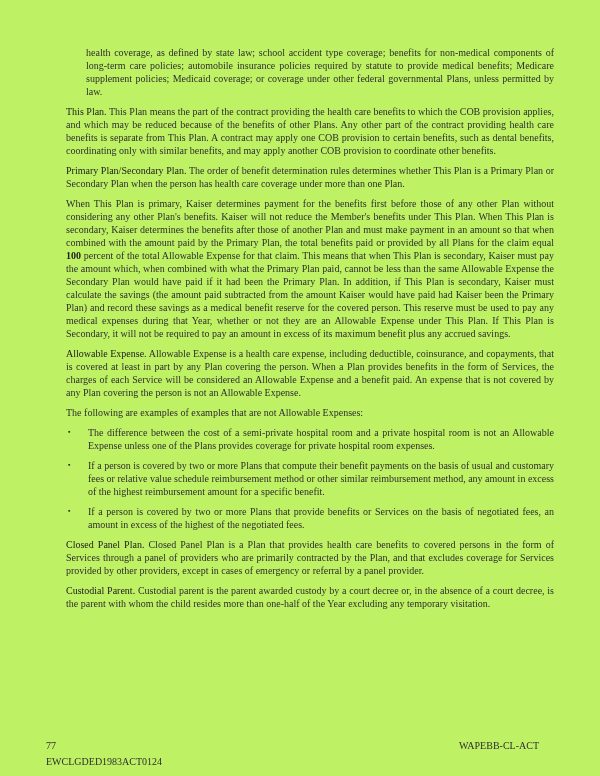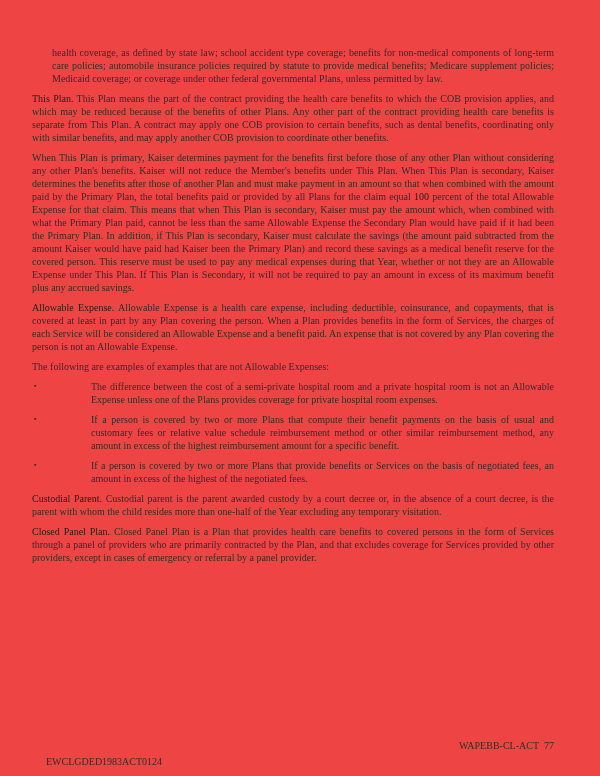--- a/index.html
+++ b/index.html
@@ -5,66 +5,67 @@
   * { margin: 0; padding: 0; box-sizing: border-box; }
   html, body { background: #ffffff; }
   body {
     width: 600px; height: 776px;
     position: relative; overflow: hidden;
     font-family: "Liberation Serif", "DejaVu Serif", serif;
     color: #2e2e2e;
   }
   .page {
     position: absolute; inset: 0;
-    padding: 46px 46px 0 32px;
-    background: #ef4444;
+    padding: 46px 46px 0 66px;
+    background: #bef264;
   }
   .content p {
     font-size: 10px;
     line-height: 13px;
     text-align: justify;
     margin: 0 0 7px 0;
   }
   .indented { margin-left: 20px !important; }
   .term { font-weight: normal; color: #202020; }
-  .bold-num { font-weight: normal; color: #202020; }
+  .bold-num { font-weight: bold; color: #202020; }
   ul.bullets { list-style: none; margin: 0; padding: 0; }
   ul.bullets li {
     display: flex;
     font-size: 10px; line-height: 13px;
     margin: 0 0 7px 0;
   }
   ul.bullets .marker {
     flex: 0 0 22px; width: 22px;
     font-size: 7px; line-height: 13px;
     padding-left: 2px;
     color: #2e2e2e;
   }
-  ul.bullets .li-text { flex: 1; text-align: justify; margin-left: 37px; }
+  ul.bullets .li-text { flex: 1; text-align: justify; }
   .footer {
     position: absolute;
     left: 46px; right: 46px; top: 740px;
     font-size: 10px; line-height: 12px;
     color: #2e2e2e;
   }
   .footer .f-left { position: absolute; left: 0; top: 0; margin-top: 16px; }
-  .footer .f-center { position: absolute; left: 0; right: 0; top: 0; text-align: right; font-family: Liberation Serif, serif; }
+  .footer .f-center { position: absolute; left: 0; right: 0; top: 0; text-align: left; font-family: Liberation Serif, serif; }
   .footer .f-right { position: absolute; right: 15px; top: 0; }
 </style>
 </head>
 <body>
 
 <div class="page">
   <div class="content">
 
     <p class="indented">health coverage, as defined by state law; school accident type coverage; benefits for non-medical components of long-term care policies; automobile insurance policies required by statute to provide medical benefits; Medicare supplement policies; Medicaid coverage; or coverage under other federal governmental Plans, unless permitted by law.</p>
 
 
     <p><b class="term">This Plan.</b> <span>This Plan means the part of the contract providing the health care benefits to which the COB provision applies, and which may be reduced because of the benefits of other Plans. Any other part of the contract providing health care benefits is separate from This Plan. A contract may apply one COB provision to certain benefits, such as dental benefits, coordinating only with similar benefits, and may apply another COB provision to coordinate other benefits.</span></p>
 
+    <p><b class="term">Primary Plan/Secondary Plan.</b> <span>The order of benefit determination rules determines whether This Plan is a Primary Plan or Secondary Plan when the person has health care coverage under more than one Plan.</span></p>
 
     <p><span>When This Plan is primary, Kaiser determines payment for the benefits first before those of any other Plan without considering any other Plan's benefits. Kaiser will not reduce the Member's benefits under This Plan. When This Plan is secondary, Kaiser determines the benefits after those of another Plan and must make payment in an amount so that when combined with the amount paid by the Primary Plan, the total benefits paid or provided by all Plans for the claim equal </span><b class="bold-num">100</b><span> percent of the total Allowable Expense for that claim. This means that when This Plan is secondary, Kaiser must pay the amount which, when combined with what the Primary Plan paid, cannot be less than the same Allowable Expense the Secondary Plan would have paid if it had been the Primary Plan. In addition, if This Plan is secondary, Kaiser must calculate the savings (the amount paid subtracted from the amount Kaiser would have paid had Kaiser been the Primary Plan) and record these savings as a medical benefit reserve for the covered person. This reserve must be used to pay any medical expenses during that Year, whether or not they are an Allowable Expense under This Plan. If This Plan is Secondary, it will not be required to pay an amount in excess of its maximum benefit plus any accrued savings.</span></p>
 
     <p><b class="term">Allowable Expense.</b> <span>Allowable Expense is a health care expense, including deductible, coinsurance, and copayments, that is covered at least in part by any Plan covering the person. When a Plan provides benefits in the form of Services, the charges of each Service will be considered an Allowable Expense and a benefit paid. An expense that is not covered by any Plan covering the person is not an Allowable Expense.</span></p>
 
     <p>The following are examples of examples that are not Allowable Expenses:</p>
 
     <ul class="bullets">
       <li>
         <span class="marker">▪</span>
@@ -73,23 +74,23 @@
       <li>
         <span class="marker">▪</span>
         <span class="li-text">If a person is covered by two or more Plans that compute their benefit payments on the basis of usual and customary fees or relative value schedule reimbursement method or other similar reimbursement method, any amount in excess of the highest reimbursement amount for a specific benefit.</span>
       </li>
       <li>
         <span class="marker">▪</span>
         <span class="li-text">If a person is covered by two or more Plans that provide benefits or Services on the basis of negotiated fees, an amount in excess of the highest of the negotiated fees.</span>
       </li>
     </ul>
 
+    <p><b class="term">Closed Panel Plan.</b> <span>Closed Panel Plan is a Plan that provides health care benefits to covered persons in the form of Services through a panel of providers who are primarily contracted by the Plan, and that excludes coverage for Services provided by other providers, except in cases of emergency or referral by a panel provider.</span></p>
+
     <p><b class="term">Custodial Parent.</b> <span>Custodial parent is the parent awarded custody by a court decree or, in the absence of a court decree, is the parent with whom the child resides more than one-half of the Year excluding any temporary visitation.</span></p>
-
-    <p><b class="term">Closed Panel Plan.</b> <span>Closed Panel Plan is a Plan that provides health care benefits to covered persons in the form of Services through a panel of providers who are primarily contracted by the Plan, and that excludes coverage for Services provided by other providers, except in cases of emergency or referral by a panel provider.</span></p>
 
   </div>
 
   <div class="footer">
     <span class="f-left">EWCLGDED1983ACT0124</span>
     <span class="f-center">77</span>
     <span class="f-right">WAPEBB-CL-ACT</span>
   </div>
 </div>
 

